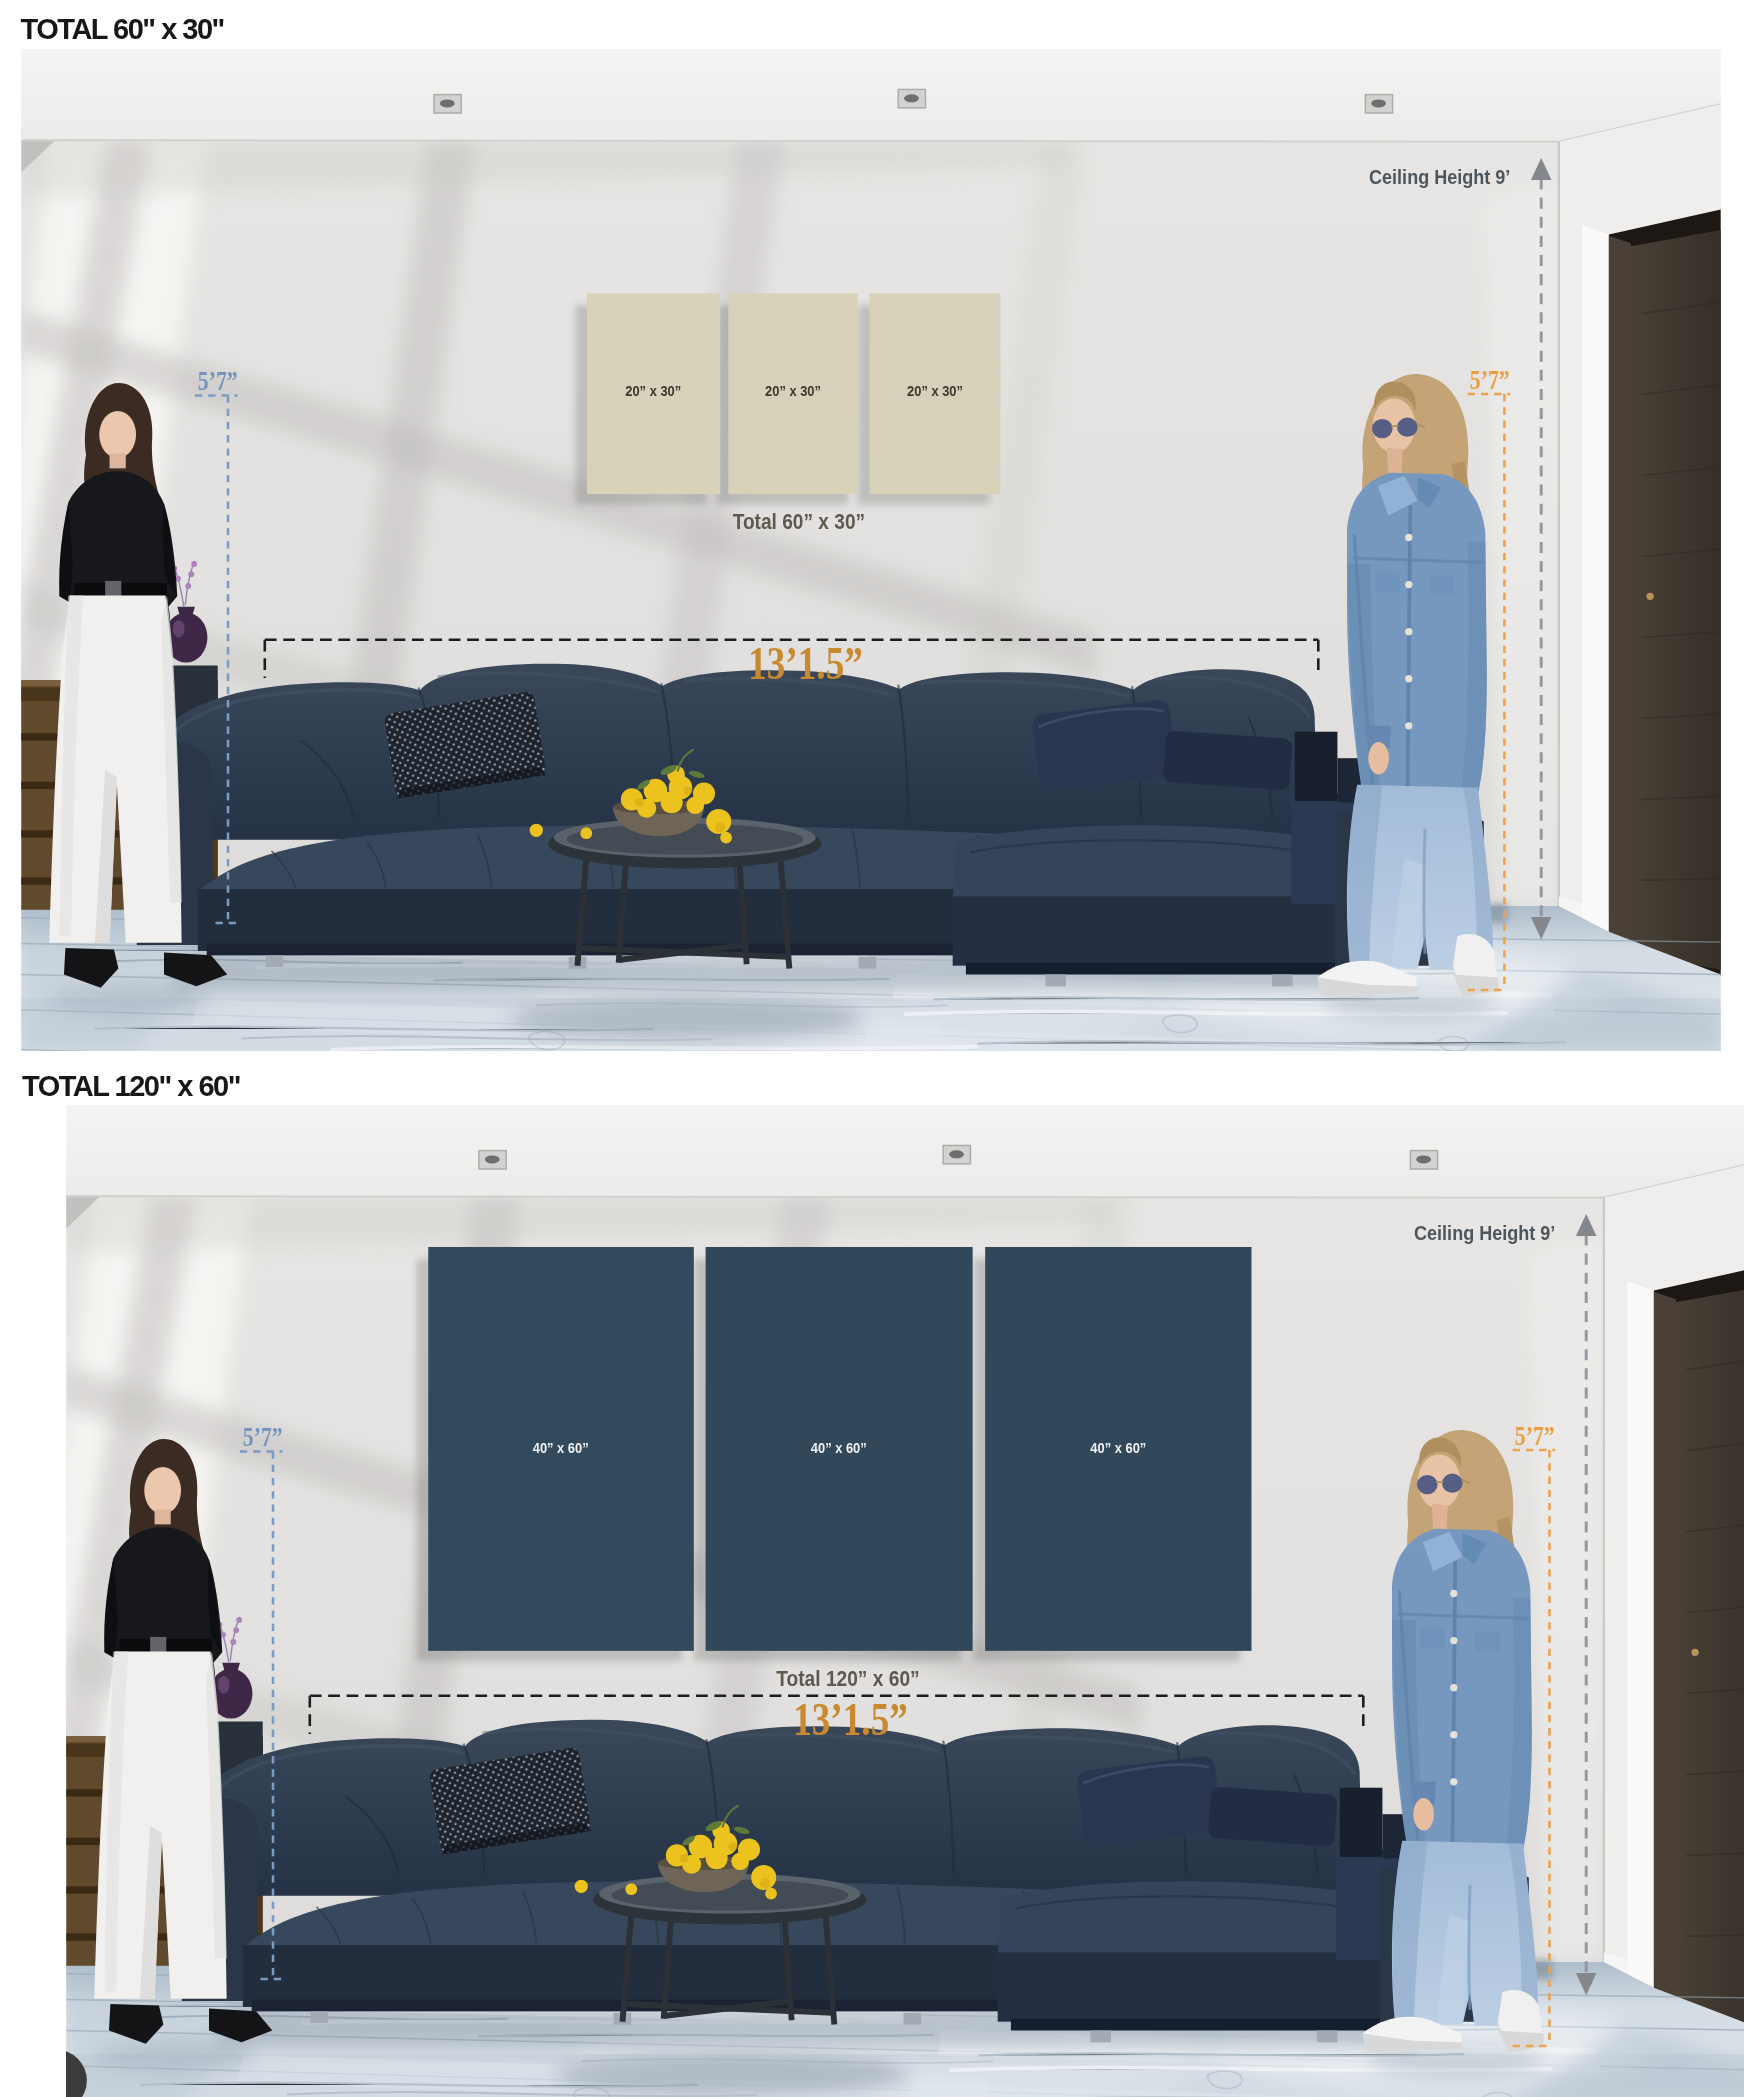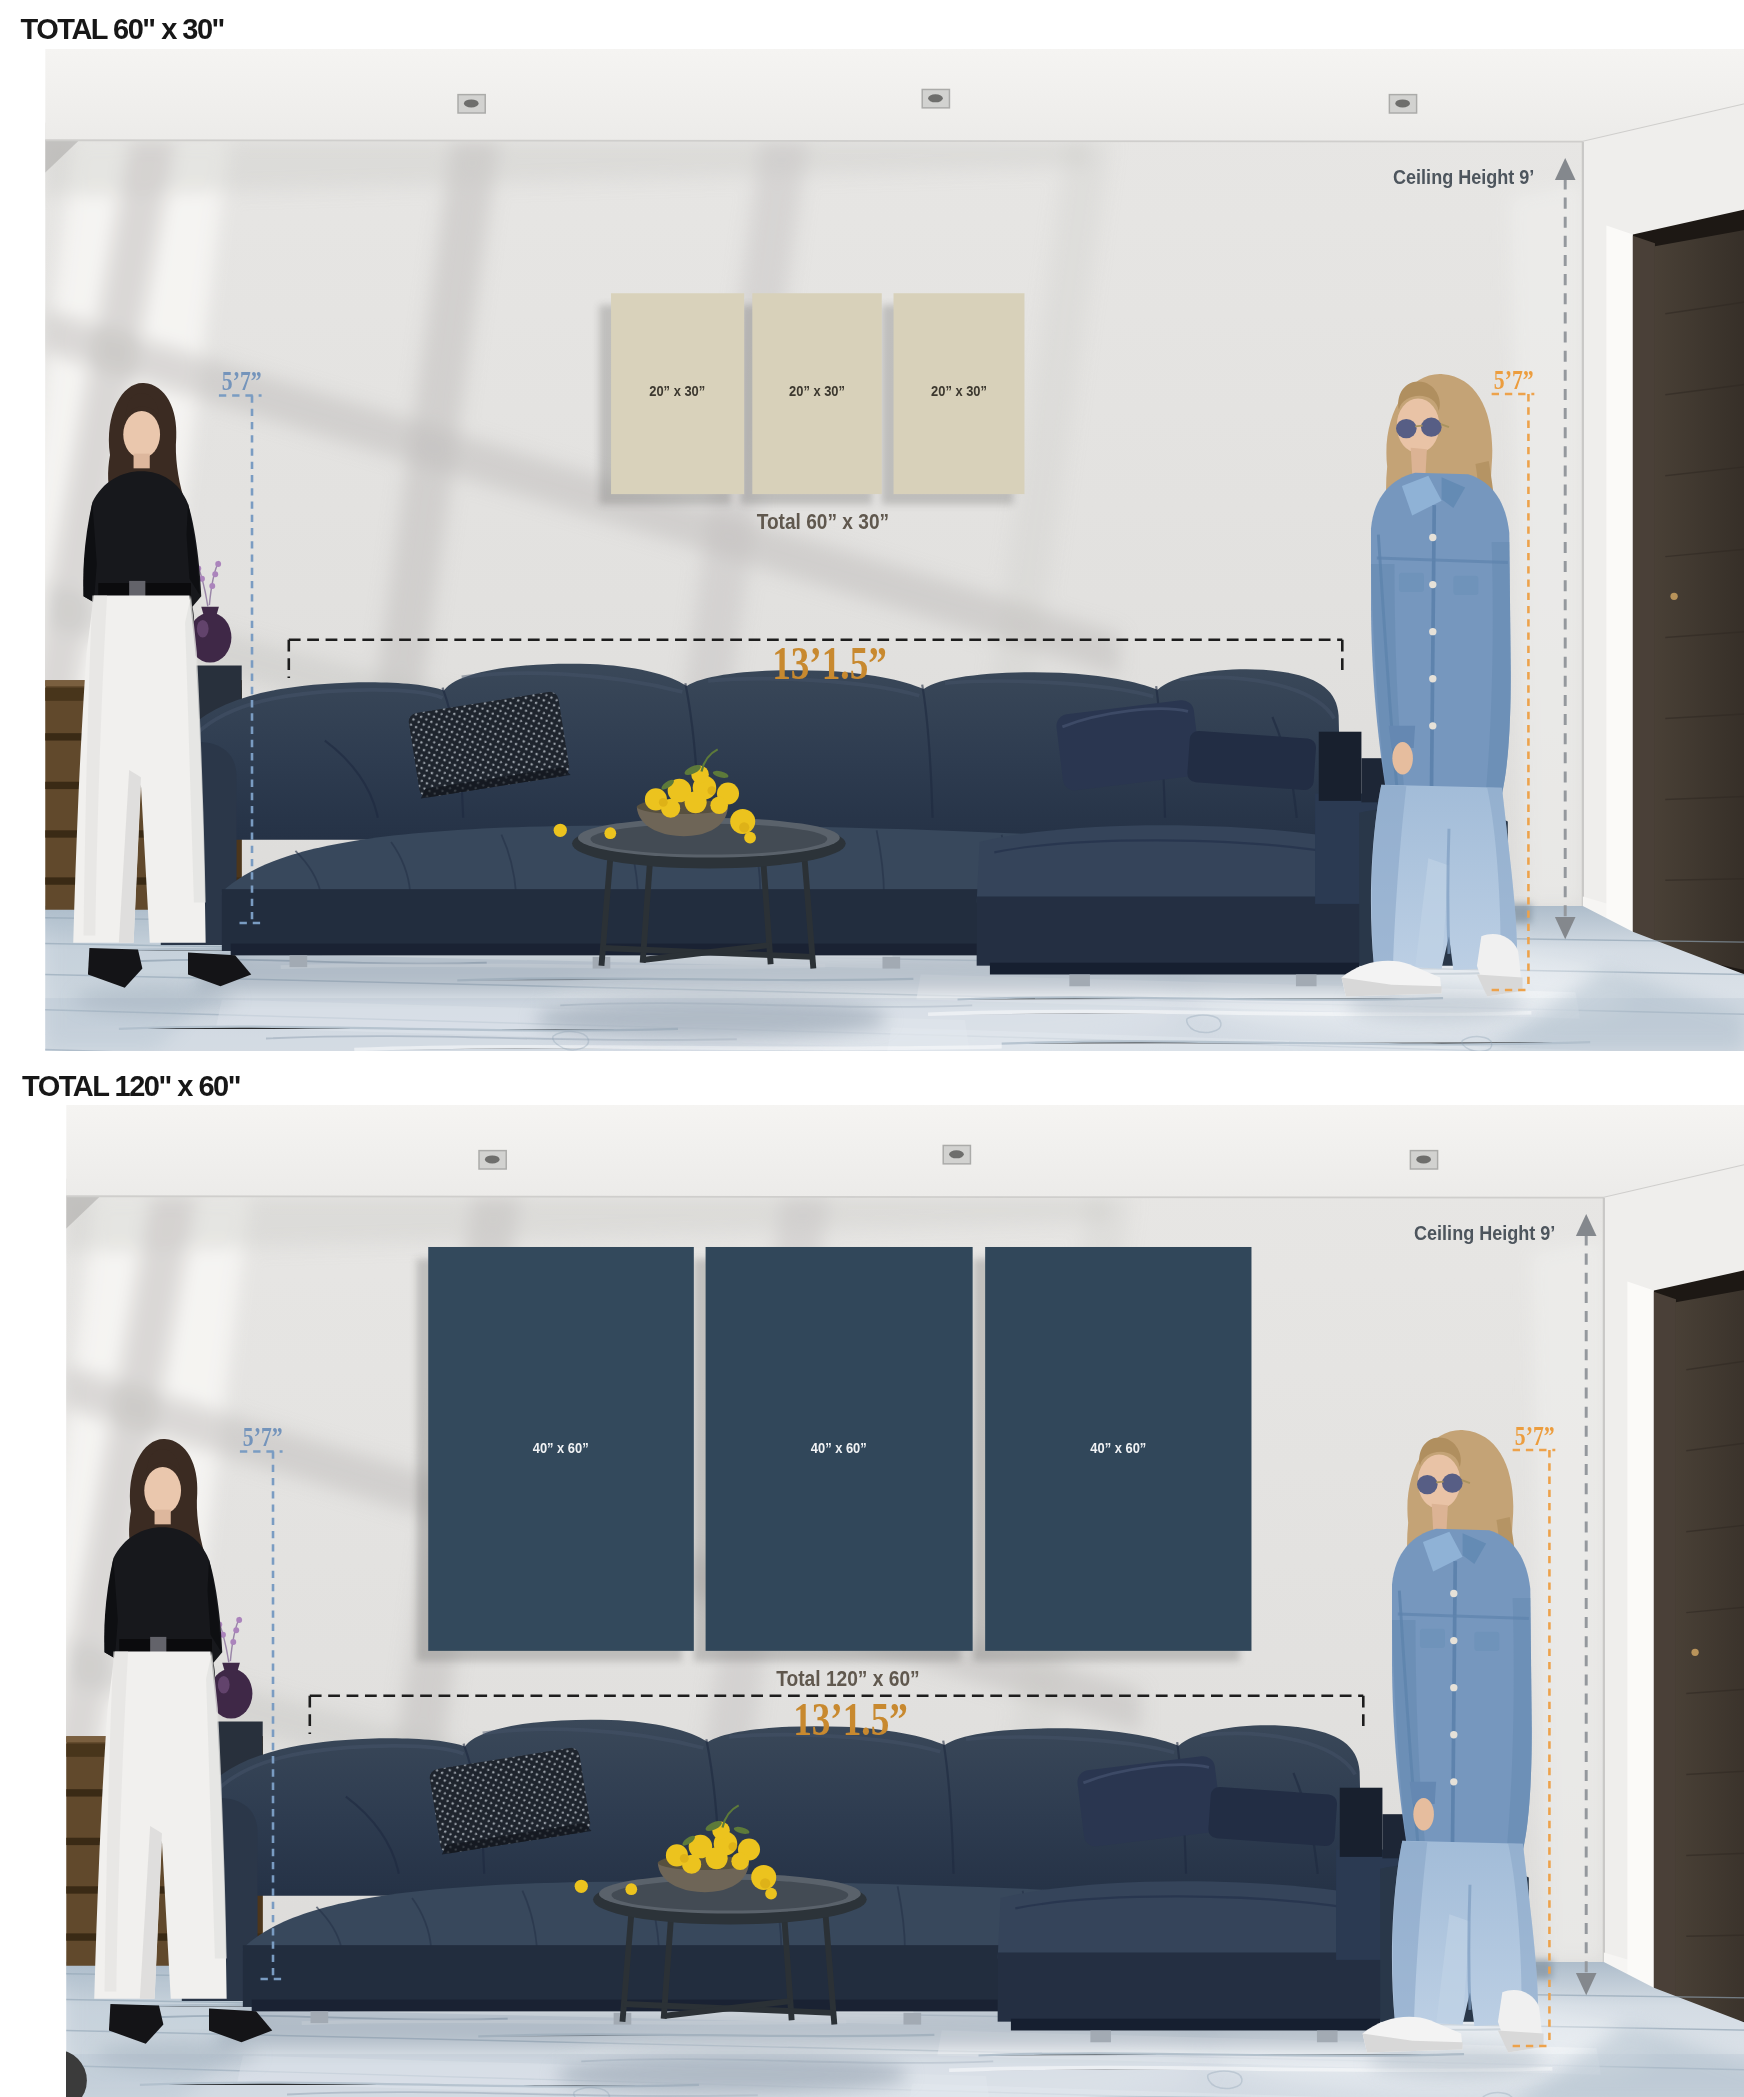--- a/index.html
+++ b/index.html
@@ -4,21 +4,21 @@
 <style>
 html,body{margin:0;padding:0;width:1744px;height:2097px;background:#ffffff;overflow:hidden;font-family:"Liberation Sans",sans-serif}
 .title{position:absolute;font-weight:bold;font-size:29px;color:#171717;letter-spacing:-1.5px;white-space:nowrap}
 .photo{position:absolute;overflow:hidden}
 </style>
 </head>
 <body>
 
 <div class="title" style="left:20.6px;top:13.2px;">TOTAL 60" x 30"</div>
 
-<div class="photo" style="left:20.6px;top:49px;width:1700px;height:1002px;margin-left:24px;">
+<div class="photo" style="left:20.6px;top:49px;width:1700px;height:1002px;">
 <svg width="1700" height="1002" viewBox="0 0 2310 1362">
 <defs>
 <linearGradient id="wallg" x1="0" y1="0" x2="0" y2="1">
 <stop offset="0" stop-color="#e7e6e4"></stop>
           <stop offset="0.6" stop-color="#e2e1df"></stop>
           <stop offset="1" stop-color="#dddcda"></stop>
 </linearGradient>
 <linearGradient id="ceilg" x1="0" y1="0" x2="0" y2="1">
 <stop offset="0" stop-color="#f5f4f2"></stop>
           <stop offset="1" stop-color="#ecebe9"></stop>

